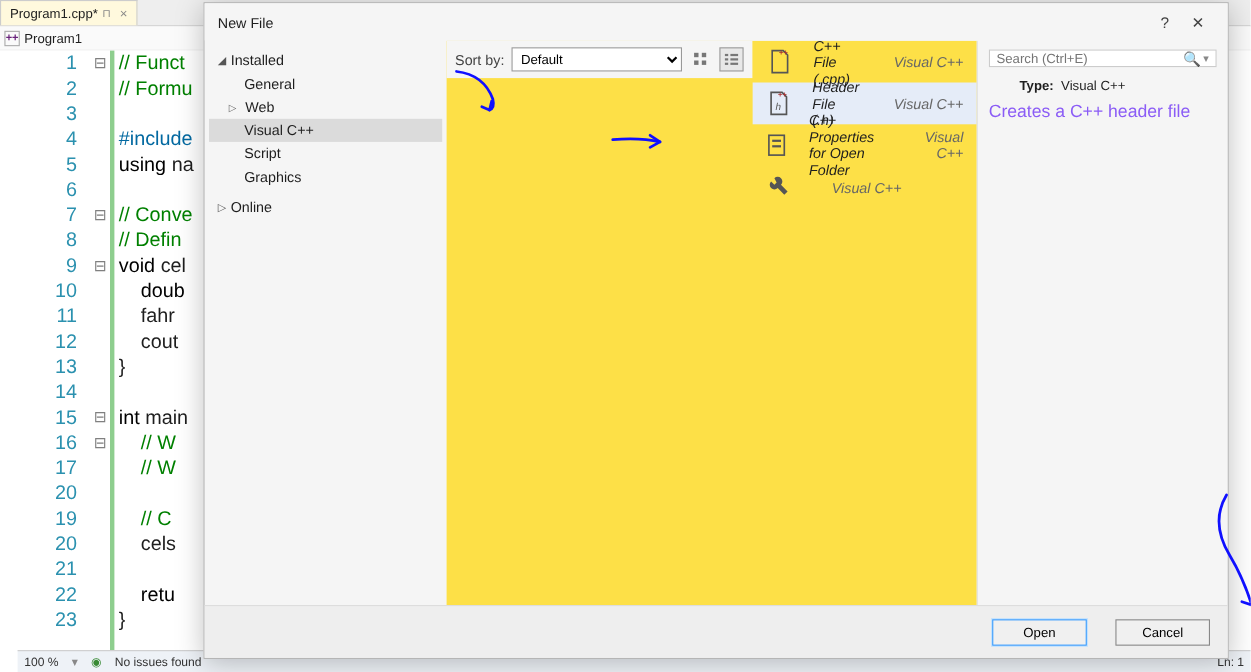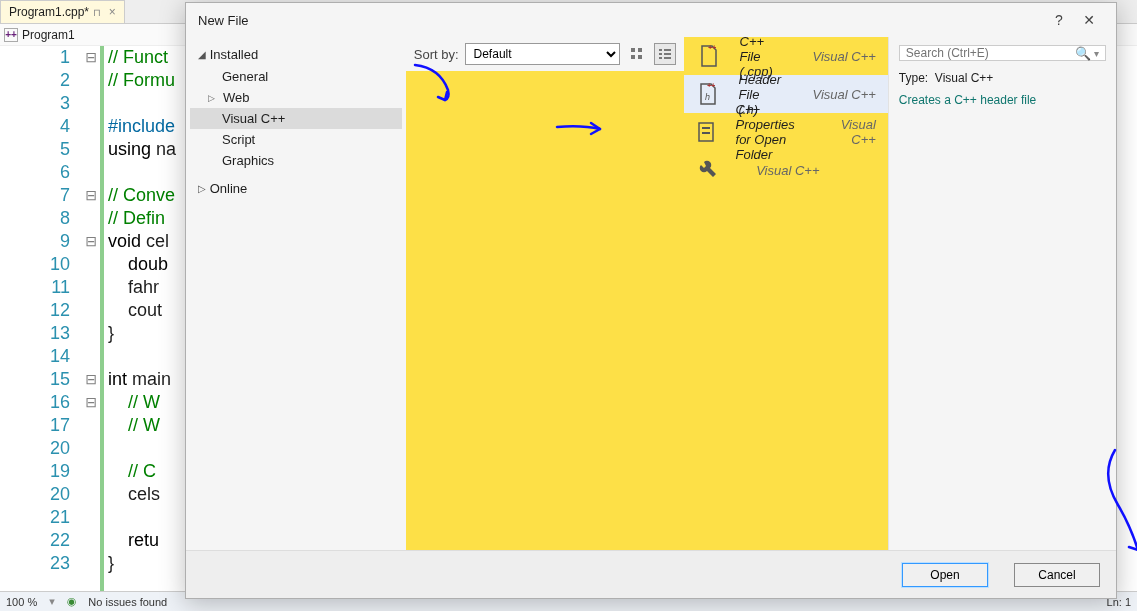--- a/index.html
+++ b/index.html
@@ -18,21 +18,21 @@
     .gutter { width: 82px; text-align: right; padding-right: 12px; font-family: Consolas, monospace; font-size: 18px; color: #2b91af; background: #fff; }
     .gutter div { height: 23px; line-height: 23px; }
     .fold { width: 18px; background: #fff; font-family: Consolas, monospace; font-size: 14px; color: #808080; }
     .fold div { height: 23px; line-height: 23px; text-align: center; }
     .code { flex: 1; font-family: Consolas, monospace; font-size: 18px; background: #fff; border-left: 4px solid #8ece8e; padding-left: 4px; }
     .code div { height: 23px; line-height: 23px; white-space: pre; }
     .c-comment { color: #008000; }
     .c-pp { color: #0369a1; }
     .c-kw { color: #000000; }
 
-    .status-bar { position: absolute; bottom: 0; left: 0; right: 0; height: 20px; background: #eef2f7; border-top: 1px solid #ccc; display: flex; align-items: center; font-size: 11px; color: #333; padding: 0 6px; gap: 12px; }
+    .status-bar { position: absolute; bottom: 0; left: 16px; right: 0; height: 20px; background: #eef2f7; border-top: 1px solid #ccc; display: flex; align-items: center; font-size: 11px; color: #333; padding: 0 6px; gap: 12px; }
     .status-bar .check { color: #388a34; }
     .status-bar .spacer { flex: 1; }
 
     
     .dialog { position: absolute; top: 2px; left: 185px; right: 20px; bottom: 12px; background: #f5f5f5; box-shadow: 0 4px 24px rgba(0,0,0,0.25); border: 1px solid #aeaeae; display: flex; flex-direction: column; }
     .dlg-title { height: 34px; display: flex; align-items: center; padding: 0 12px; background: #f5f5f5; color: #1e1e1e; font-size: 13px; }
     .dlg-title .spacer { flex: 1; }
     .dlg-title .help, .dlg-title .close { width: 30px; text-align: center; font-size: 14px; color: #444; cursor: default; }
     .dlg-body { flex: 1; display: flex; overflow: hidden; }
 
@@ -55,22 +55,22 @@
     .tpl-row.selected { background: #e5ecf8; }
     .tpl-icon { width: 26px; height: 26px; display: inline-flex; align-items: center; justify-content: center; color: #555; }
     .tpl-label { flex: 1; }
     .tpl-lang { width: 80px; color: #666; text-align: right; }
 
     .details { width: 248px; background: #f5f5f5; padding: 8px 10px; border-left: 1px solid #e2e2e2; }
     .search-row { display: flex; align-items: center; height: 16px; background: #fff; border: 1px solid #ccc; padding: 0 6px; margin-bottom: 10px; }
     .search-row input { flex: 1; border: none; outline: none; font-size: 12px; color: #555; background: transparent; }
     .search-row .sicon { color: #555; font-size: 13px; }
     .detail-type { font-size: 12px; margin-bottom: 8px; }
-    .detail-type b { font-weight: 400; }
-    .detail-desc { font-size: 12px; color: #0f766e; }
+    .detail-type b { font-weight: 700; margin-left: 28px; }
+    .detail-desc { font-size: 16px; color: #8b5cf6; }
 
     .dlg-buttons { height: 48px; background: #eee; display: flex; align-items: center; justify-content: flex-end; gap: 26px; padding: 0 16px; border-top: 1px solid #ddd; }
     .dlg-buttons button { width: 86px; height: 24px; border: 1px solid #888; background: #f0f0f0; font-size: 12px; }
     .dlg-buttons button.primary { border: 1px solid #3399ff; box-shadow: 0 0 0 1px #bde0ff; }
 
     
     .arrow-svg { position: absolute; pointer-events: none; z-index: 100; }
   </style>
 </head>
 <body>

